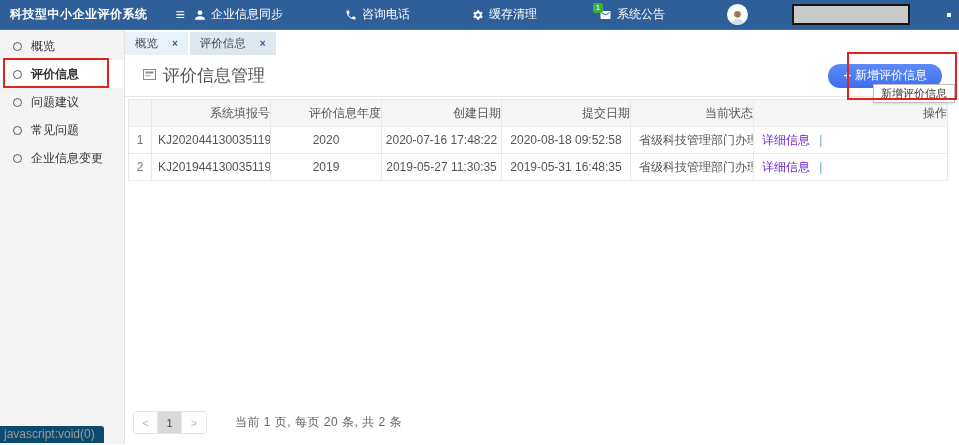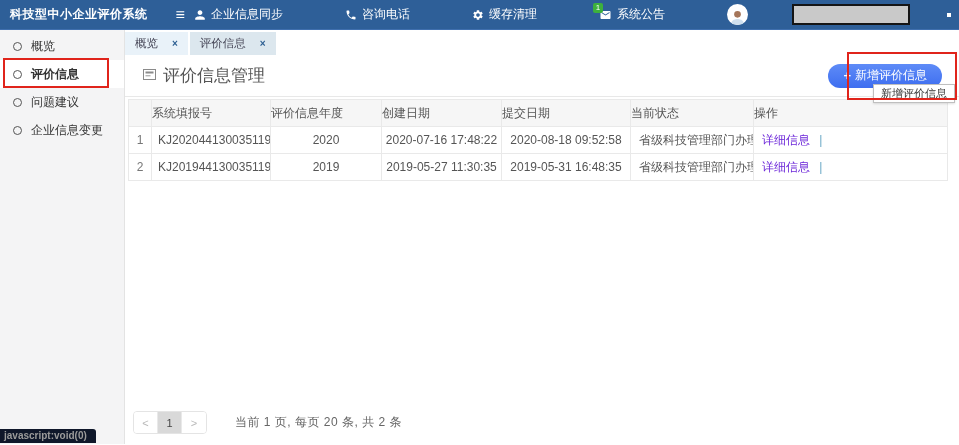--- a/index.html
+++ b/index.html
@@ -71,21 +71,21 @@
   .plus { font-size:13px; font-weight:bold; line-height:1; }
   .tooltip {
     position:absolute; top:54px; right:4px; background:#fff; border:1px solid #bfbfbf;
     font-size:11px; color:#333; padding:1px 7px; z-index:5; box-shadow:0 1px 2px rgba(0,0,0,.12);
   }
 
   
   .table-wrap { padding:2px 11px 0 3px; }
   table { width:100%; border-collapse:collapse; font-size:12px; color:#555; table-layout:fixed; }
   th, td { border:1px solid #e9e9e9; height:27px; overflow:hidden; white-space:nowrap; }
-  th { background:#f6f6f6; font-weight:normal; color:#555; text-align:left; }
+  th { background:#f6f6f6; font-weight:normal; color:#555; text-align:right; }
   col.c-idx {width:23px;} col.c-no {width:119px;} col.c-year {width:111px;}
   col.c-created {width:120px;} col.c-sub {width:129px;} col.c-status {width:123px;}
   td.t-idx { text-align:center; color:#777; }
   td.t-no { padding-left:6px; }
   td.t-year, td.t-created, td.t-sub { text-align:center; }
   td.t-status { padding-left:8px; }
   td.t-action { padding-left:8px; }
   .detail-link { color:#6d28d9; cursor:pointer; }
   .action-sep { color:#6aa8c6; margin-left:6px; }
 
@@ -100,22 +100,22 @@
   }
   .page-btn:last-child { border-right:none; }
   .page-btn.current { background:#d9d9d9; color:#444; }
   .page-summary { margin-left:28px; letter-spacing:.5px; }
 
   
   .red-box { position:absolute; border:2px solid #e0241b; z-index:9; pointer-events:none; }
   .red-box-menu { left:3px; top:58px; width:106px; height:30px; }
   .red-box-add { left:847px; top:52px; width:110px; height:48px; }
   .status-bar {
-    position:absolute; left:0; bottom:2px; background:#0f172a; color:#9b9b9b;
-    font-size:10px; padding:1px 9px 2px 4px; border-top-right-radius:3px; z-index:8;font-weight:bold;
+    position:absolute; left:0; bottom:2px; background:#0c4a6e; color:#9b9b9b;
+    font-size:12px; padding:1px 9px 2px 4px; border-top-right-radius:3px; z-index:8;
   }
 </style>
 </head>
 <body>
 
 <div class="header">
   <span class="app-title">科技型中小企业评价系统</span>
   <span class="hamburger">≡</span>
 
   <div class="header-right">
@@ -170,20 +170,24 @@
       <span class="circle-ic"></span>
       <span>概览</span>
     </div>
     <div class="side-item active">
       <span class="circle-ic"></span>
       <span>评价信息</span>
     </div>
     <div class="side-item">
       <span class="circle-ic"></span>
       <span>问题建议</span>
+    </div>
+    <div class="side-item">
+      <span class="circle-ic"></span>
+      <span>常见问题</span>
     </div>
     <div class="side-item">
       <span class="circle-ic"></span>
       <span>企业信息变更</span>
     </div>
   </div>
 
   <div class="main">
 
     <div class="tabbar">

